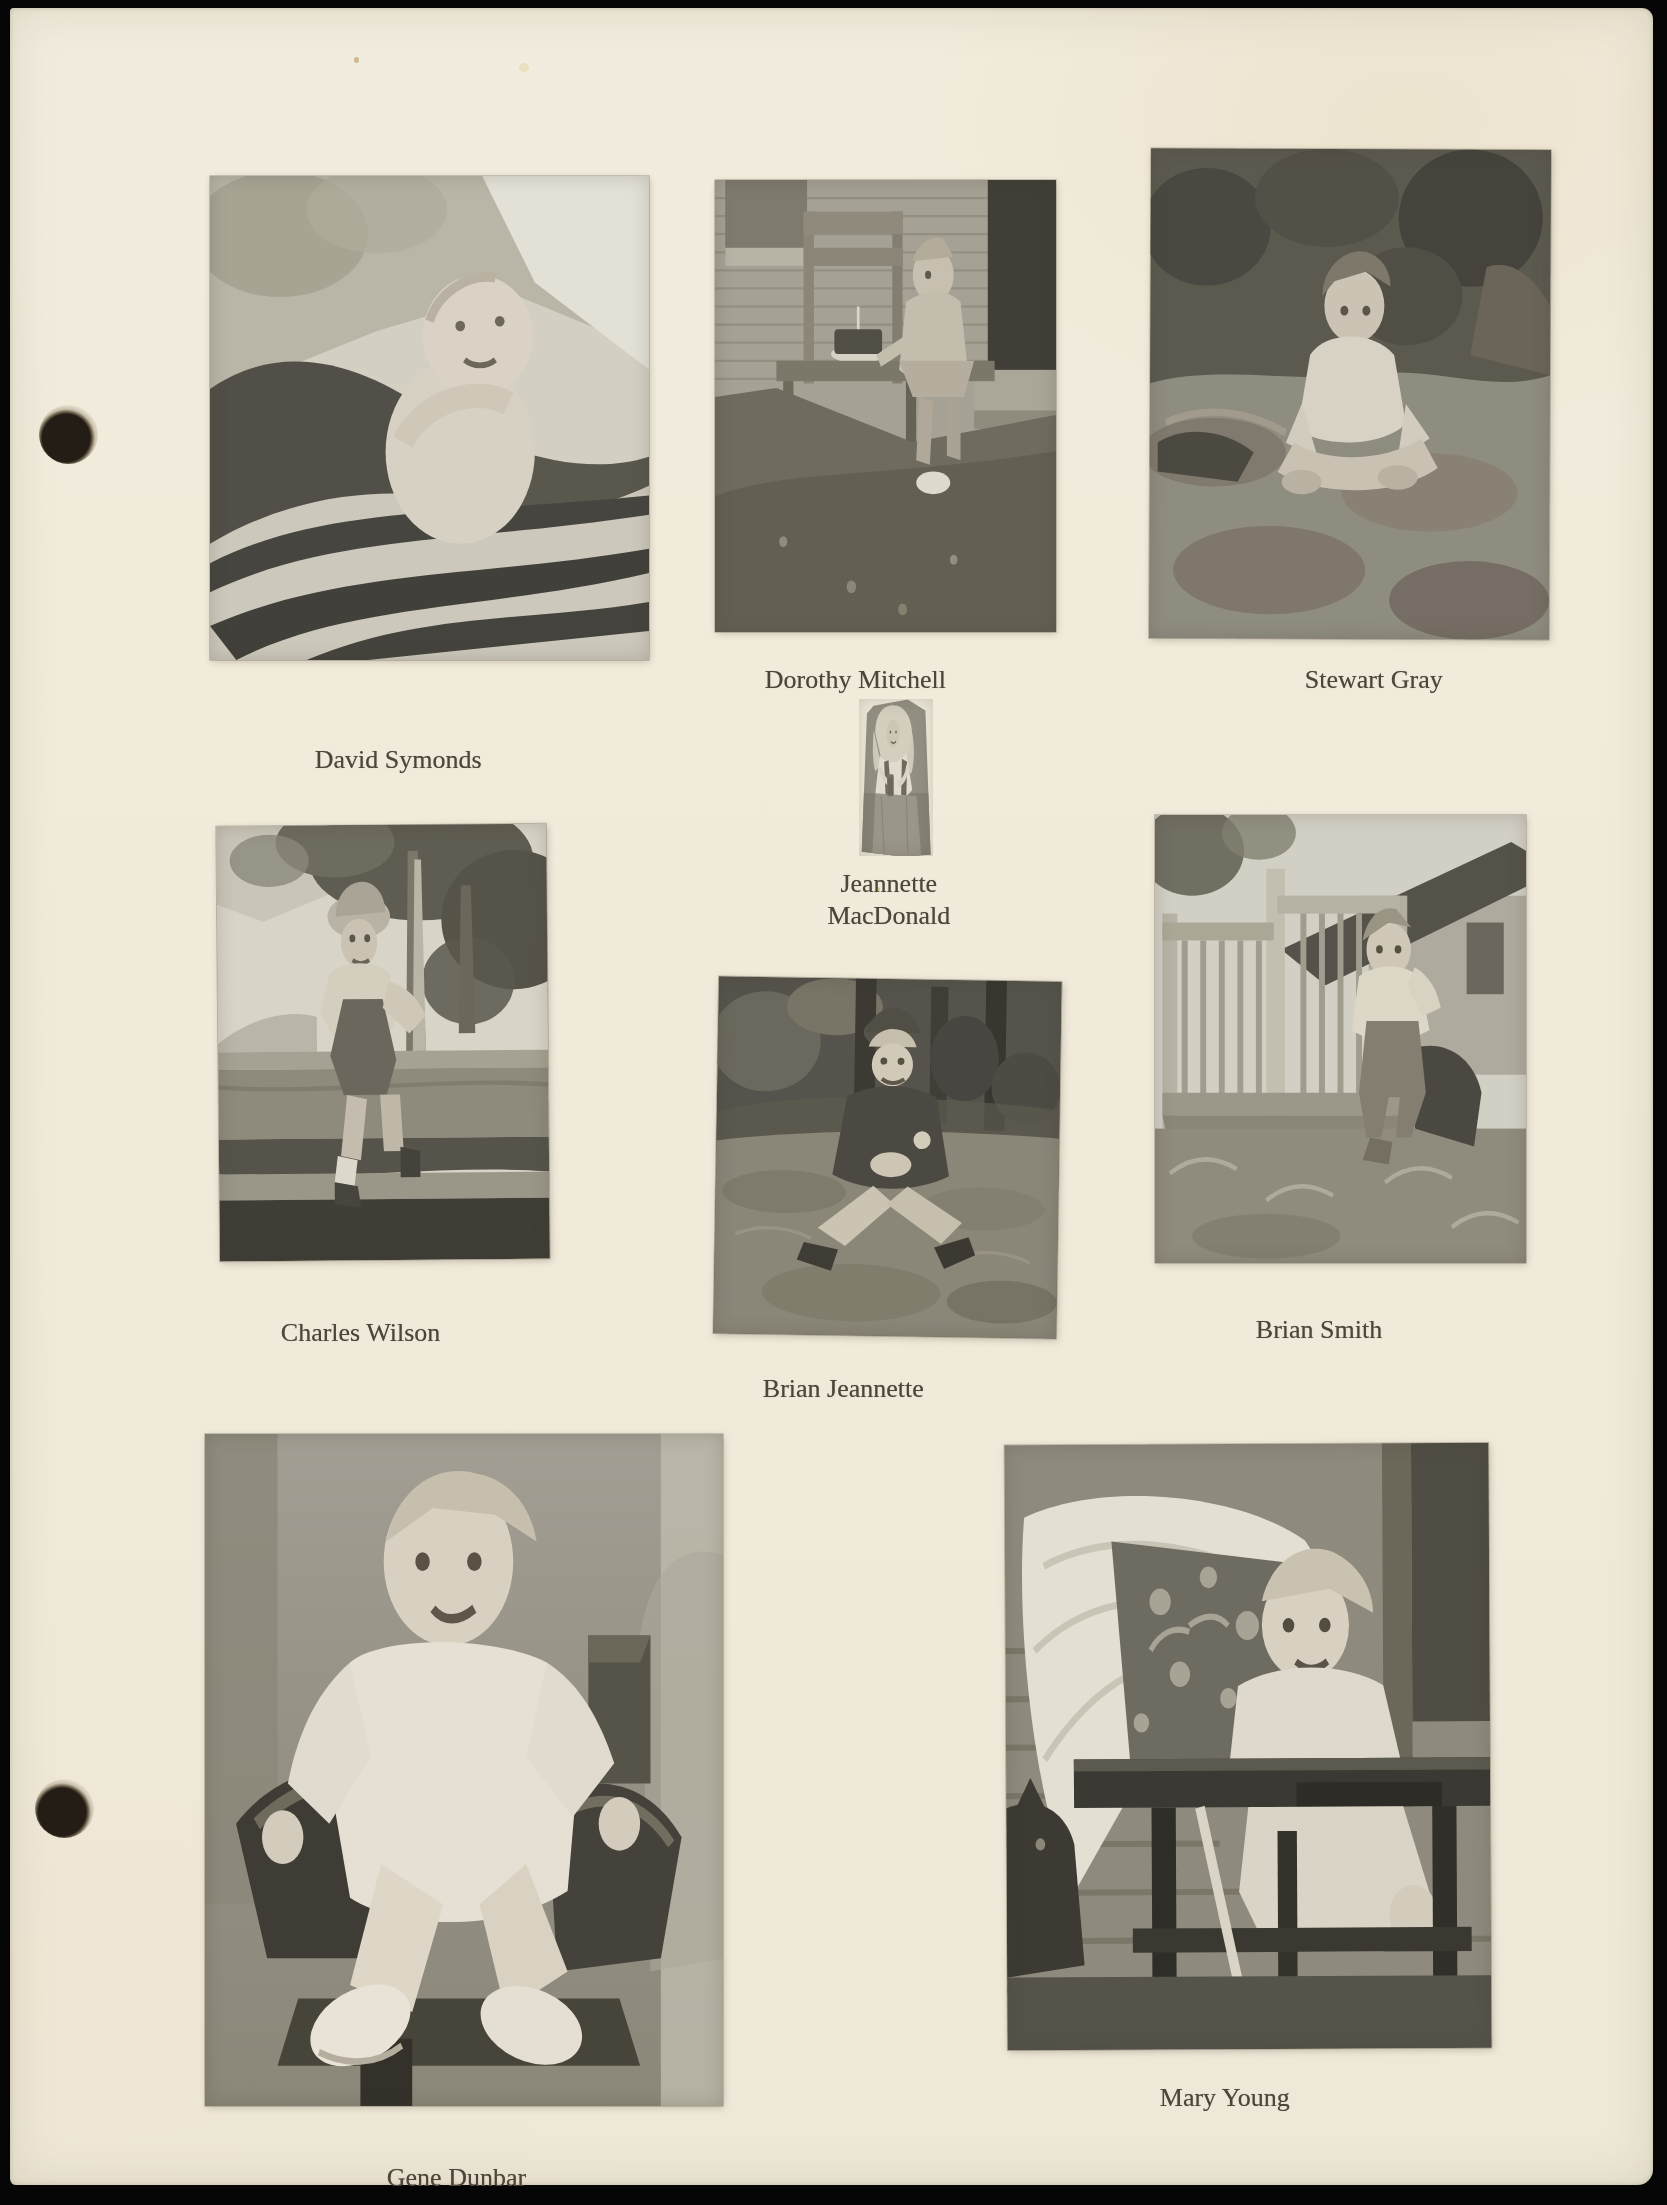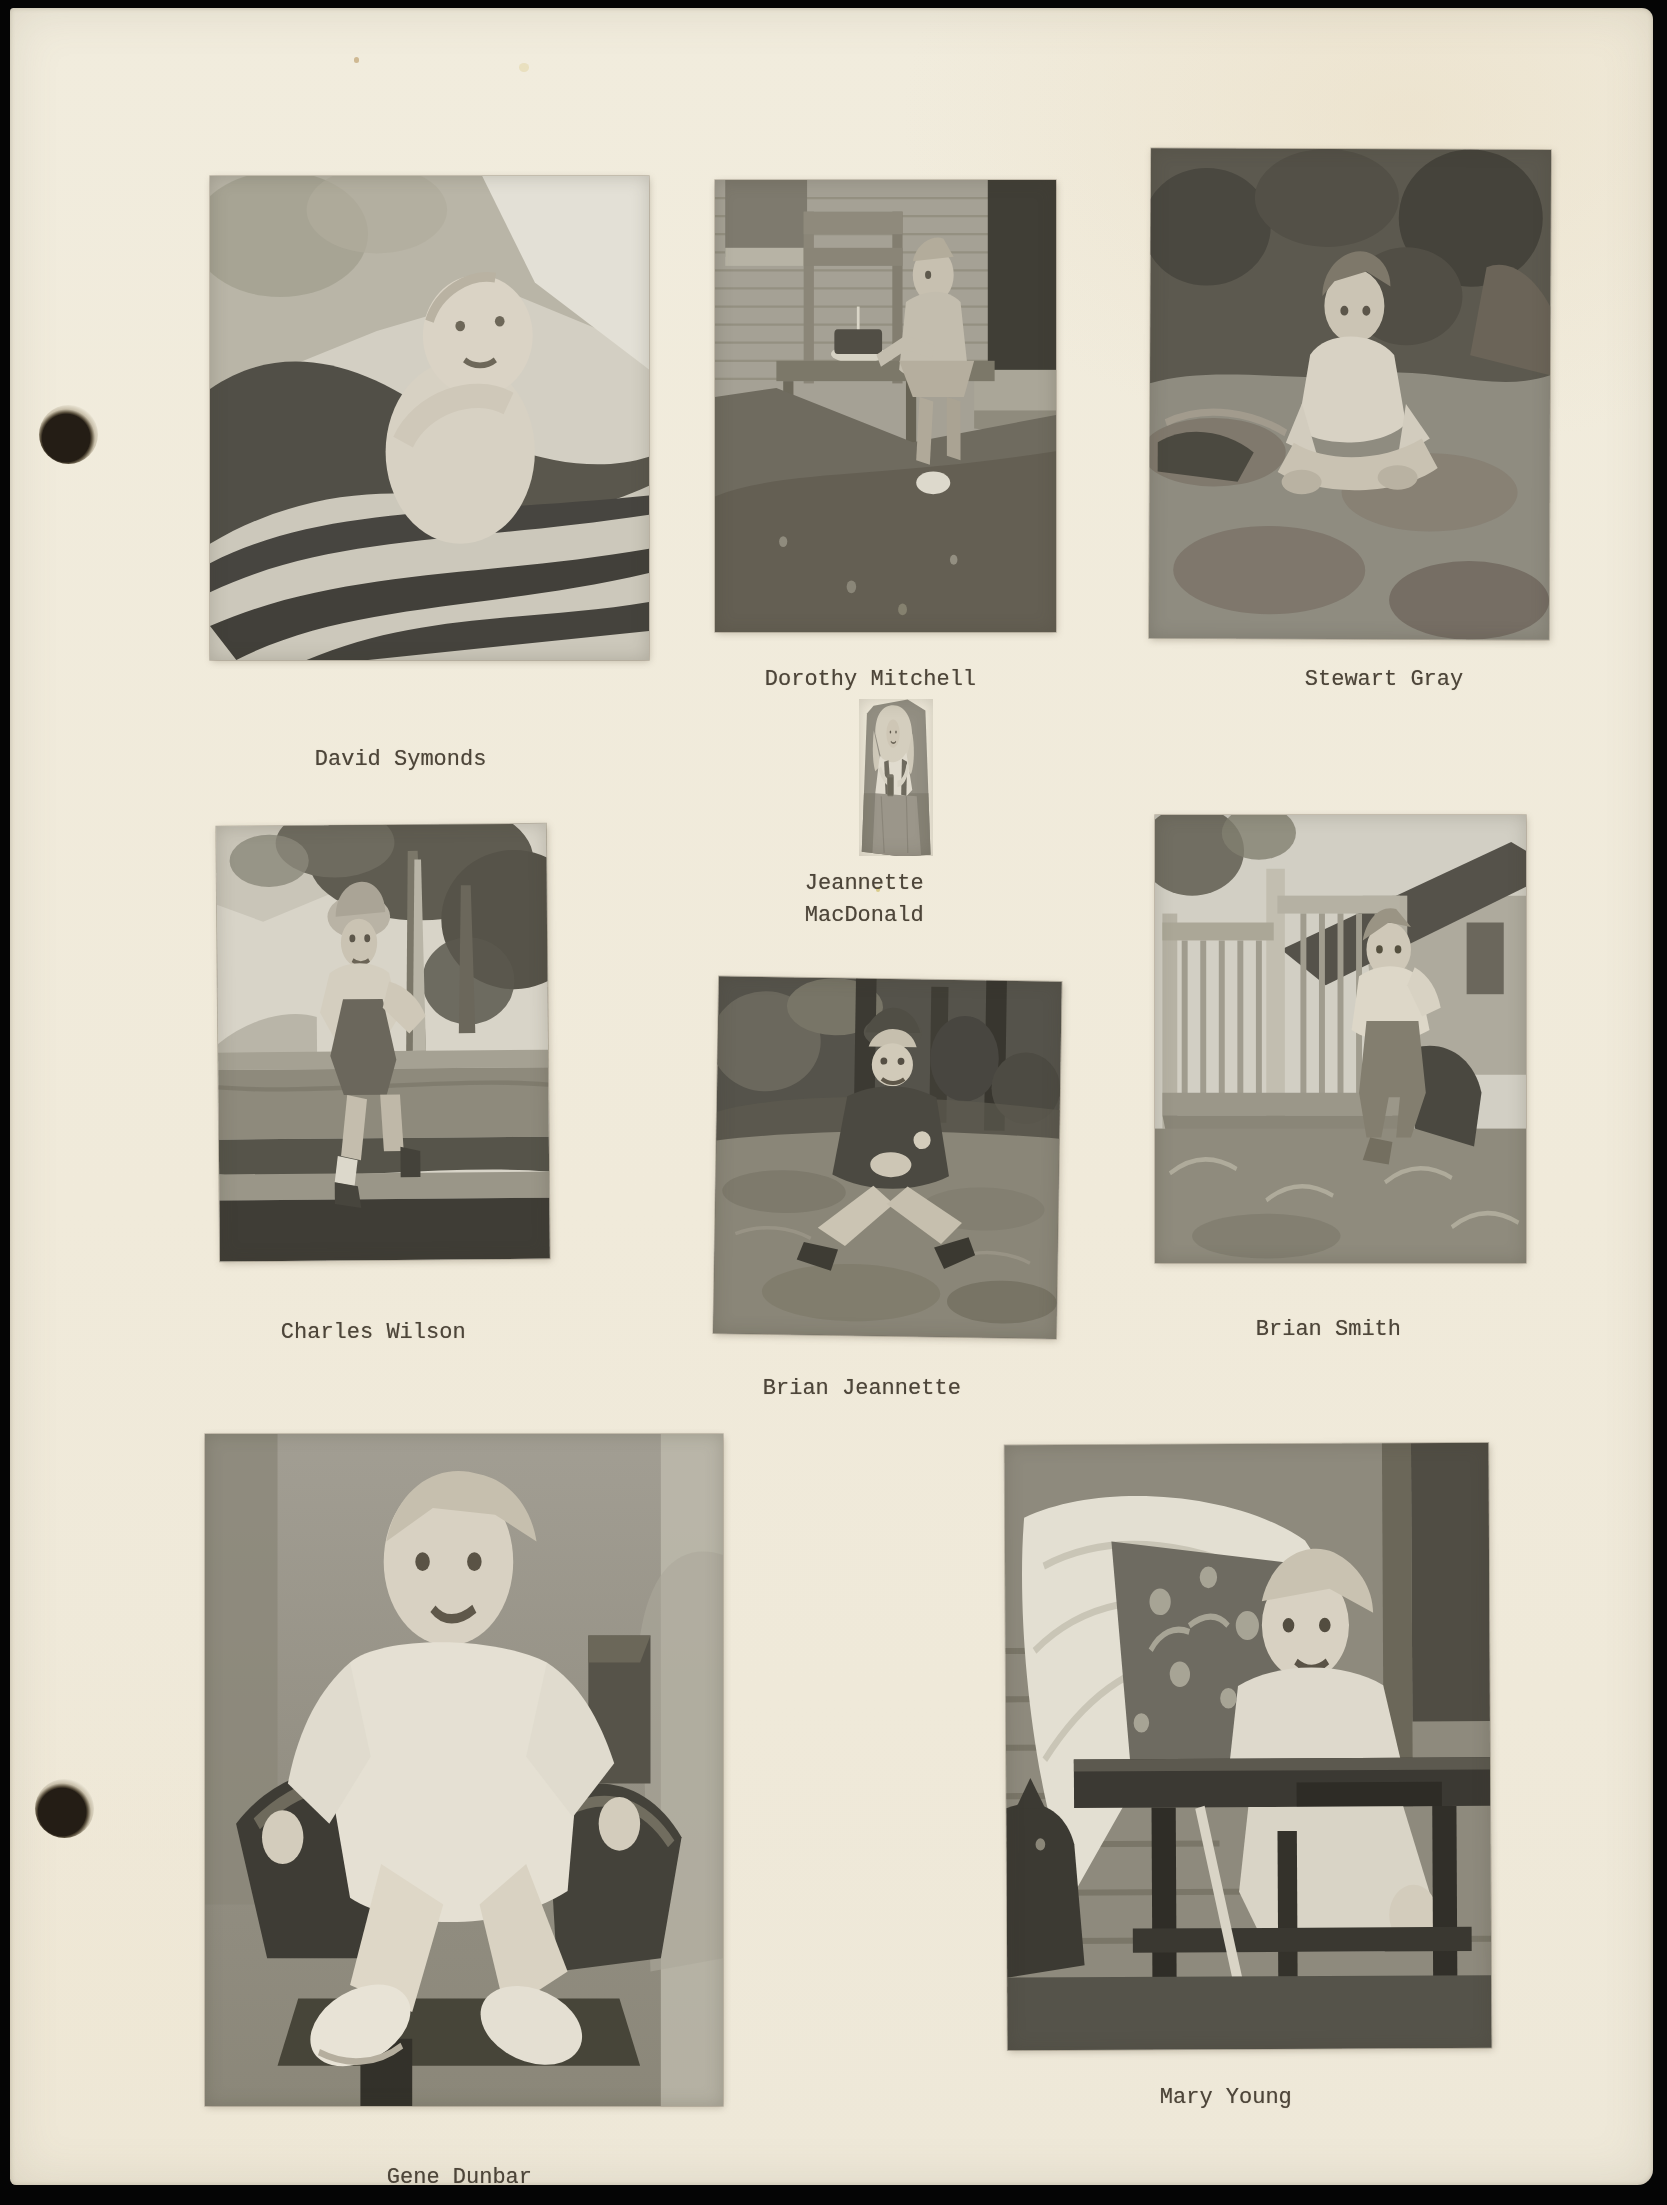--- a/index.html
+++ b/index.html
@@ -10,23 +10,23 @@
         background:
           radial-gradient(840px 560px at 85% 5%, rgba(233,221,196,.55), transparent 60%),
           radial-gradient(979px 630px at 6% 92%, rgba(238,230,210,.5), transparent 60%),
           linear-gradient(180deg,#f1ecdd 0%,#f0eada 55%,#eee8d8 100%);
         box-shadow: inset 0 0 49px rgba(120,105,80,.16), inset 0 0 5.6px rgba(100,88,66,.28);}
   .photo{position:absolute;overflow:hidden;background:#b9b5a8;
         box-shadow:0 0 0 0.7px rgba(86,78,62,.35), 1.4px 2.1px 7px rgba(110,98,76,.35);}
   .photo::after{content:"";position:absolute;inset:0;pointer-events:none;
         box-shadow:inset 0 0 18px rgba(66,58,44,.22);}
   .photo svg{display:block;width:100%;height:100%;}
-  .caption{position:absolute;font-size:22px;line-height:31.5px;color:#4d4539;
-        letter-spacing:0;white-space:pre;text-shadow:0 0 0.7px rgba(77,69,57,.55);}
-  .caption-center{}
+  .caption{position:absolute;font-size:26px;line-height:31.5px;color:#4d4539;
+        letter-spacing:0;white-space:pre;text-shadow:0 0 0.7px rgba(77,69,57,.55);font-family:Liberation Serif, serif;}
+  .caption-center{text-align:center;}
   .hole{position:absolute;width:59px;height:59px;border-radius:50%;
         background:radial-gradient(circle at 46% 56%, #241d15 0 52%, #5c523f 56%, #c9c0ab 63%, #e7e1d0 72%, rgba(241,236,221,0) 78%);}
   .speck{position:absolute;border-radius:50%;}
   #photo-david   {left:200px; top:168px;  width:439px; height:484px;}
   #photo-dorothy {left:705px;top:172px;  width:341px; height:452px;}
   #photo-stewart {left:1140px;top:141px;  width:400px; height:490px; transform:rotate(.25deg);}
   #photo-jeannette{left:849px;top:691px; width:74px; height:157px; box-shadow:none;background:none;}
   #photo-jeannette .cutout{position:absolute;inset:0;
         clip-path:polygon(20% 4%, 66% 0%, 90% 7%, 97% 99%, 58% 100%, 4% 97%, 11% 9%);}
   #photo-charles {left:208px; top:817px; width:330px; height:435px; transform:rotate(-.5deg);}

